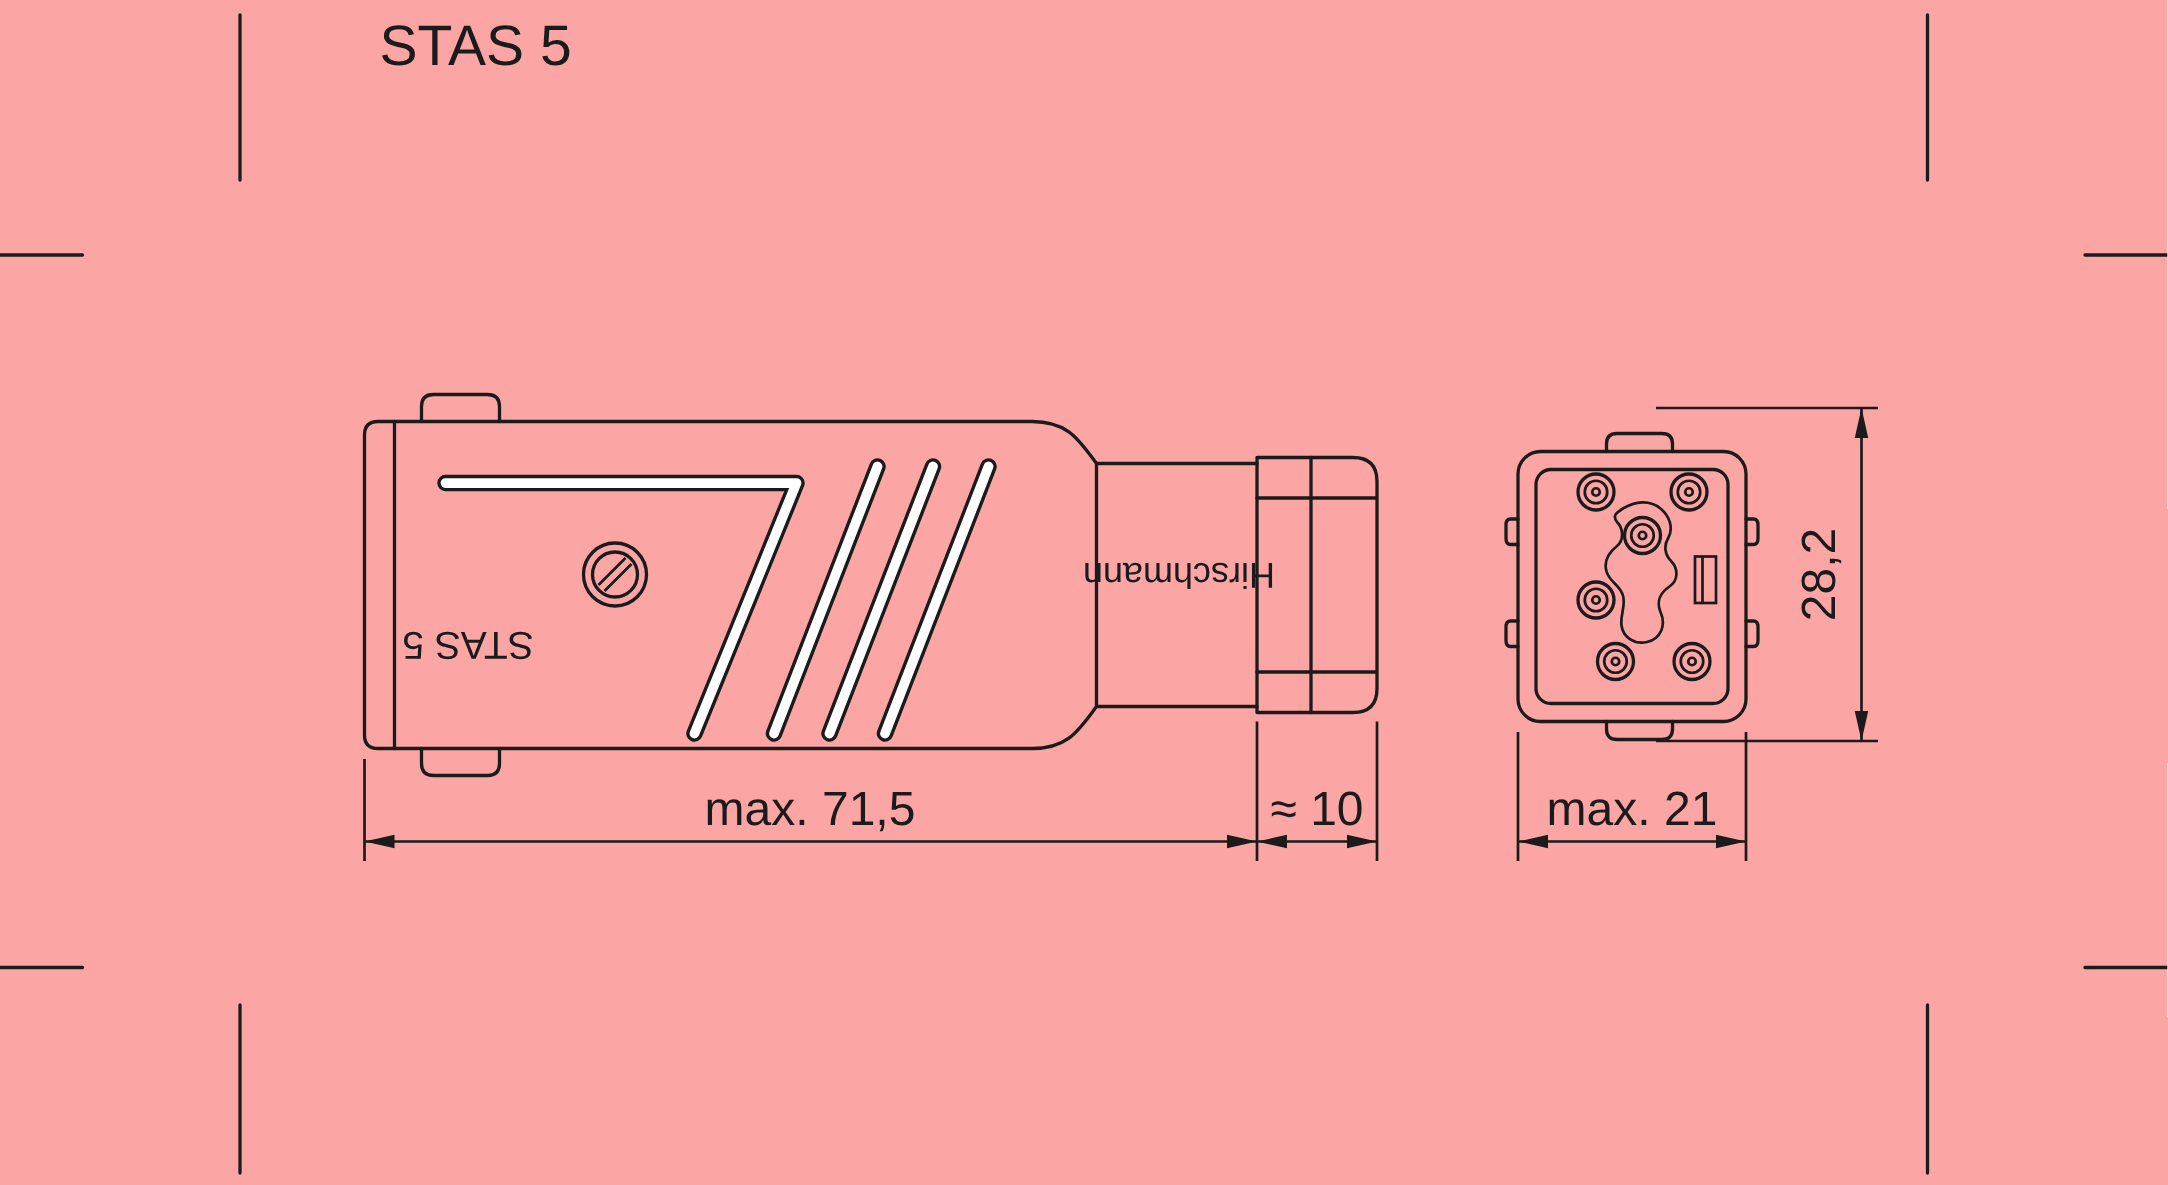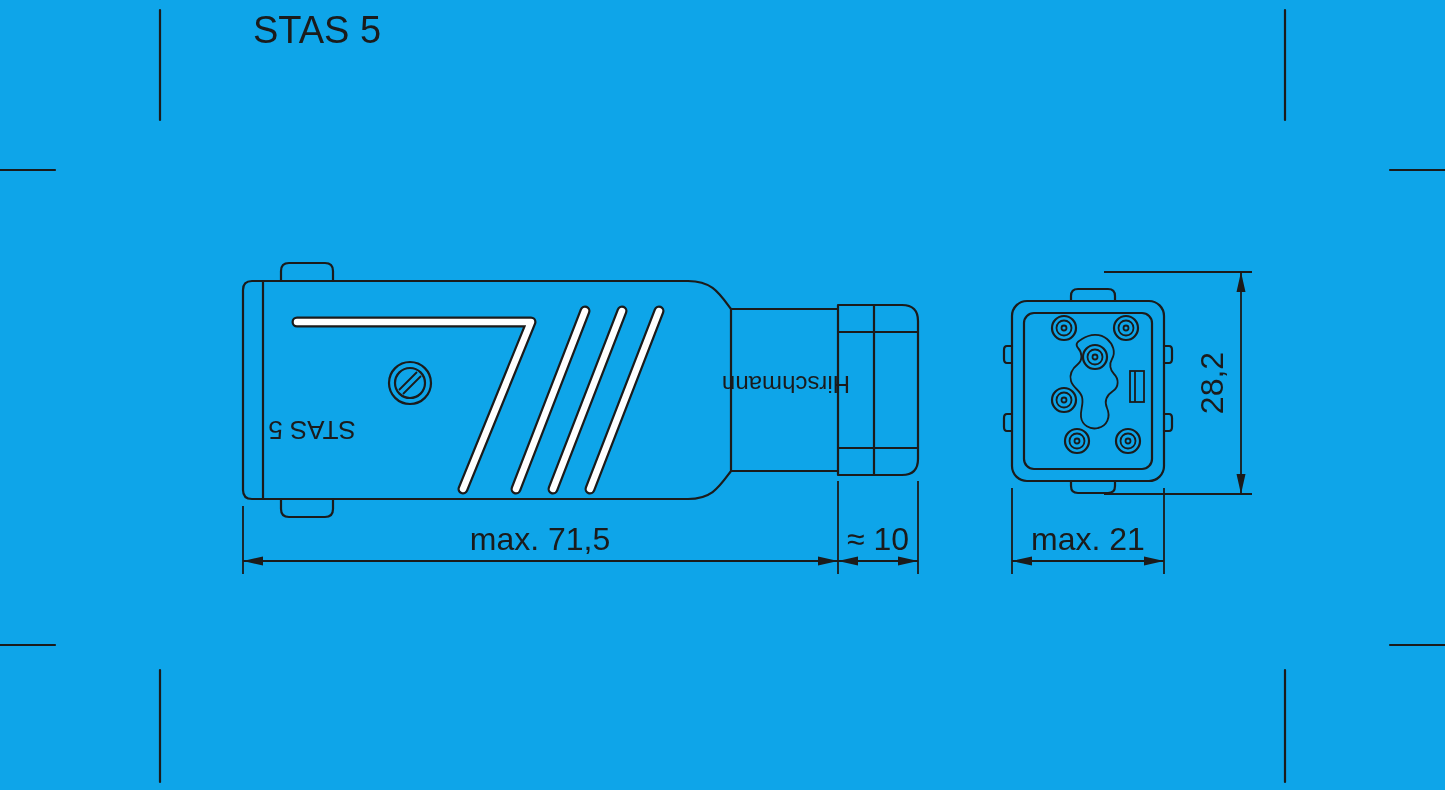--- a/index.html
+++ b/index.html
@@ -4,21 +4,21 @@
 <style>
   html, body {
     margin: 0;
     padding: 0;
     background: #ffffff;
   }
   .canvas {
     position: relative;
     width: 1445px;
     height: 790px;
-    background: #0ea5e9;
+    background: #fca5a5;
     overflow: hidden;
   }
   svg { display: block; }
   .t {
     font-family: "Liberation Sans", sans-serif;
     fill: #1b1b1b;
   }
   .title-t   { font-size: 38px; }
   .dim-t     { font-size: 32px; }
   .mark-t    { font-size: 26px; }

